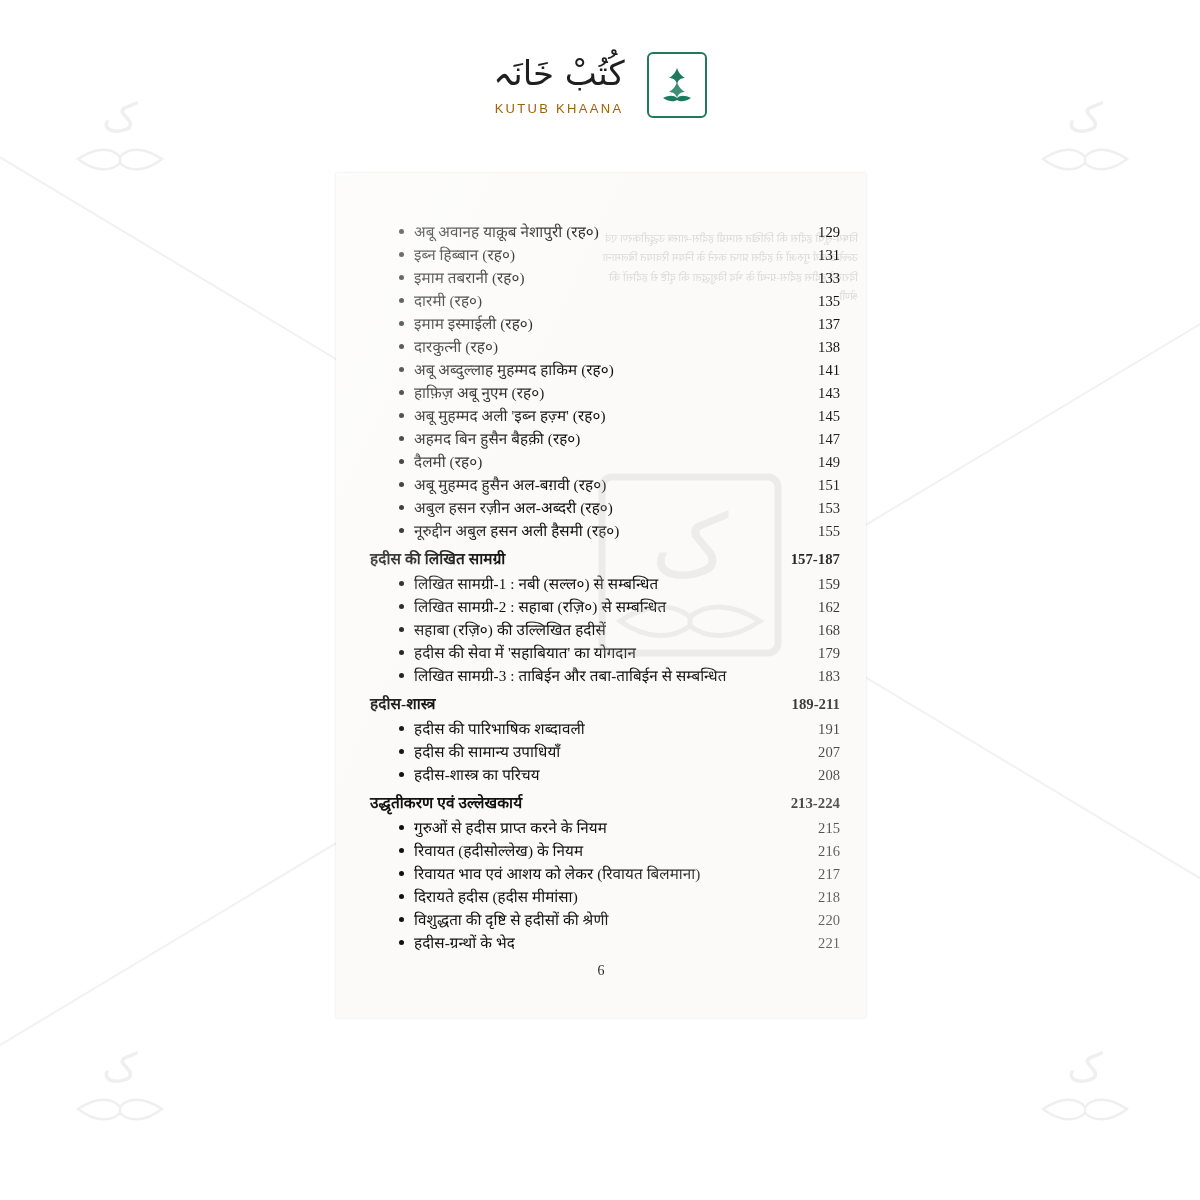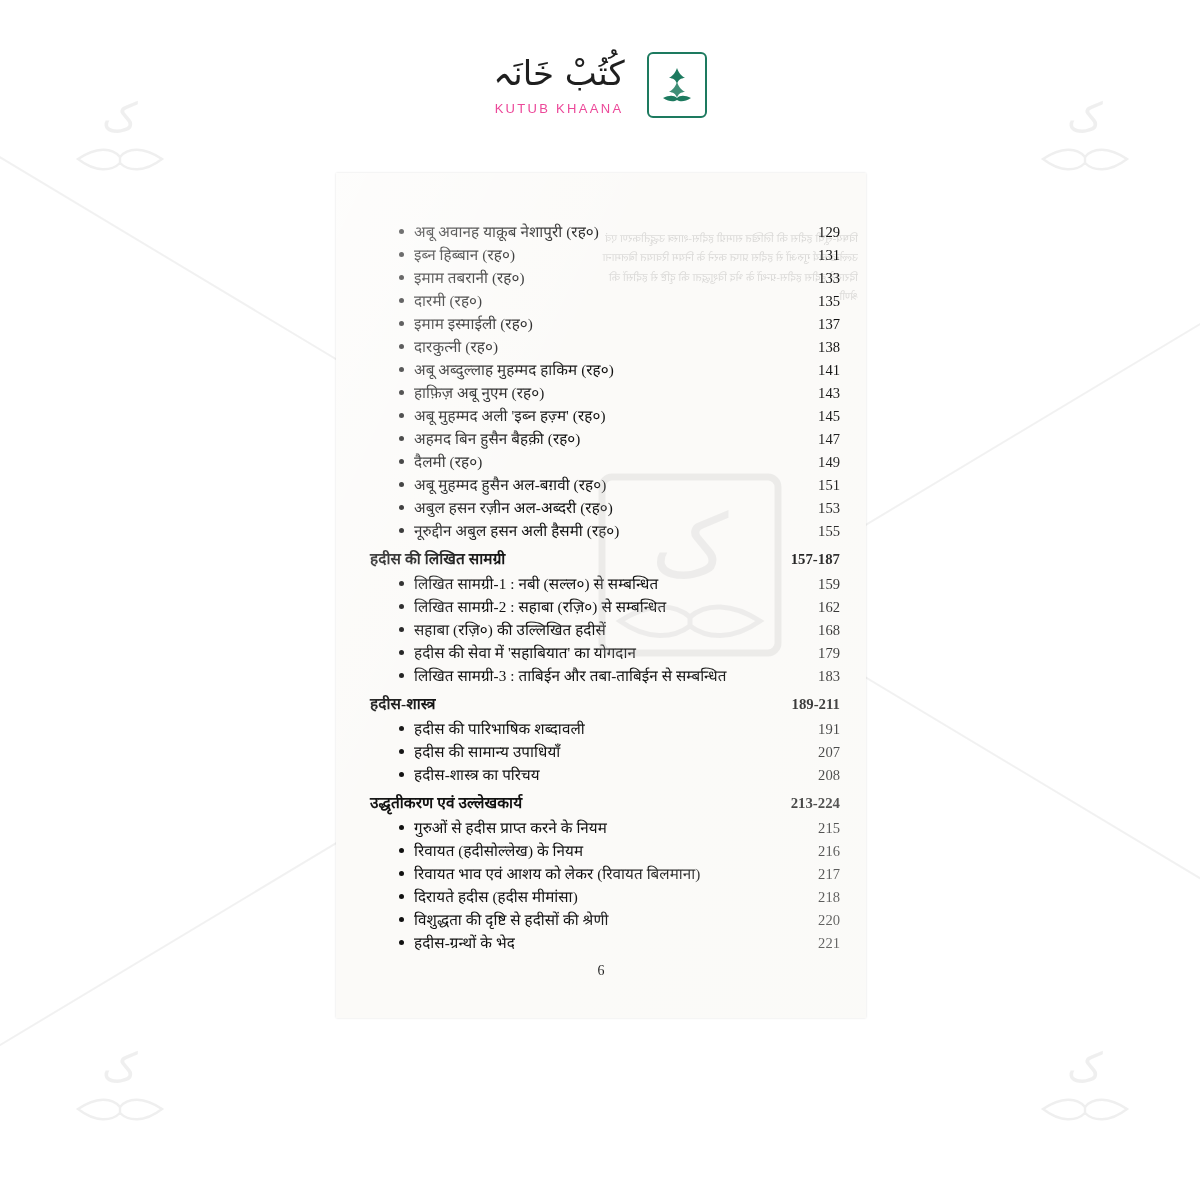--- a/index.html
+++ b/index.html
@@ -66,21 +66,21 @@
     font-family: "DejaVu Sans", sans-serif;
     font-size: 34px;
     color: #1f1f1f;
     letter-spacing: 1px;
     direction: rtl;
   }
   .brand-name {
     margin-top: 12px;
     font-size: 13px;
     letter-spacing: 2.3px;
-    color: #ec4899;
+    color: #a16207;
     font-family: "Liberation Sans", sans-serif;
   }
   .brand-mark {
     width: 56px;
     height: 62px;
     border: 2.4px solid #1d7a5f;
     border-radius: 6px;
     display: flex;
     align-items: center;
     justify-content: center;

